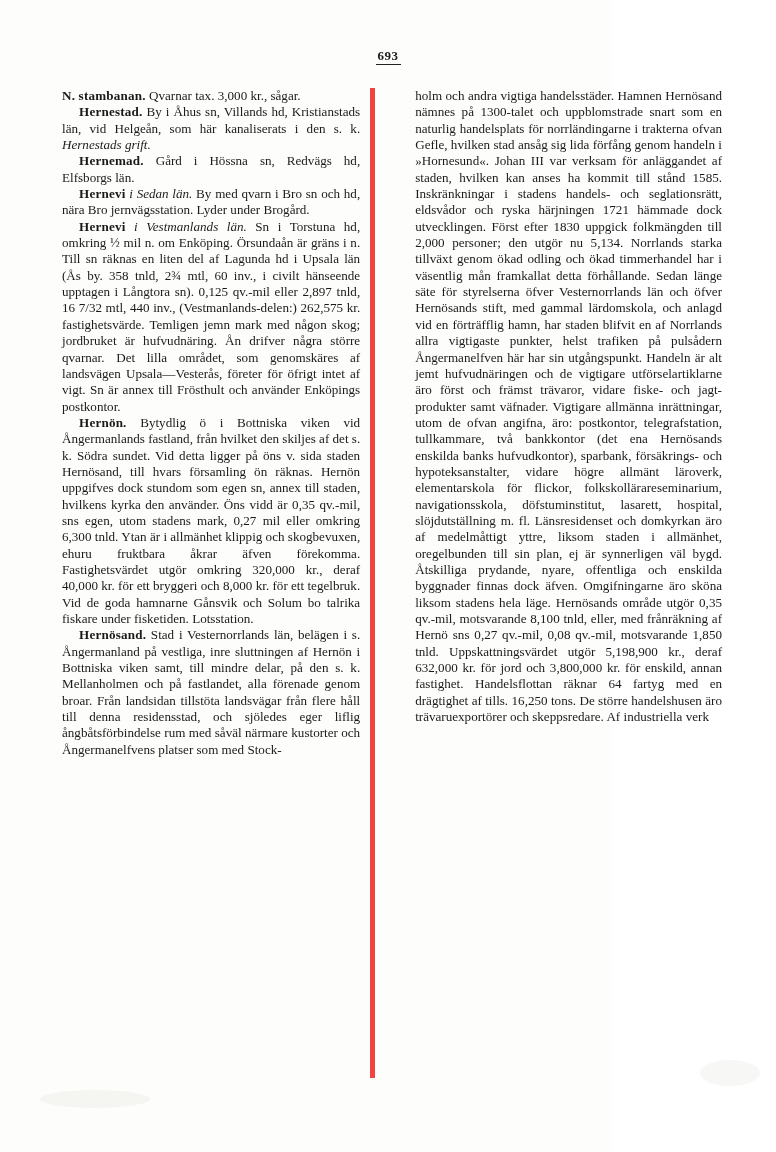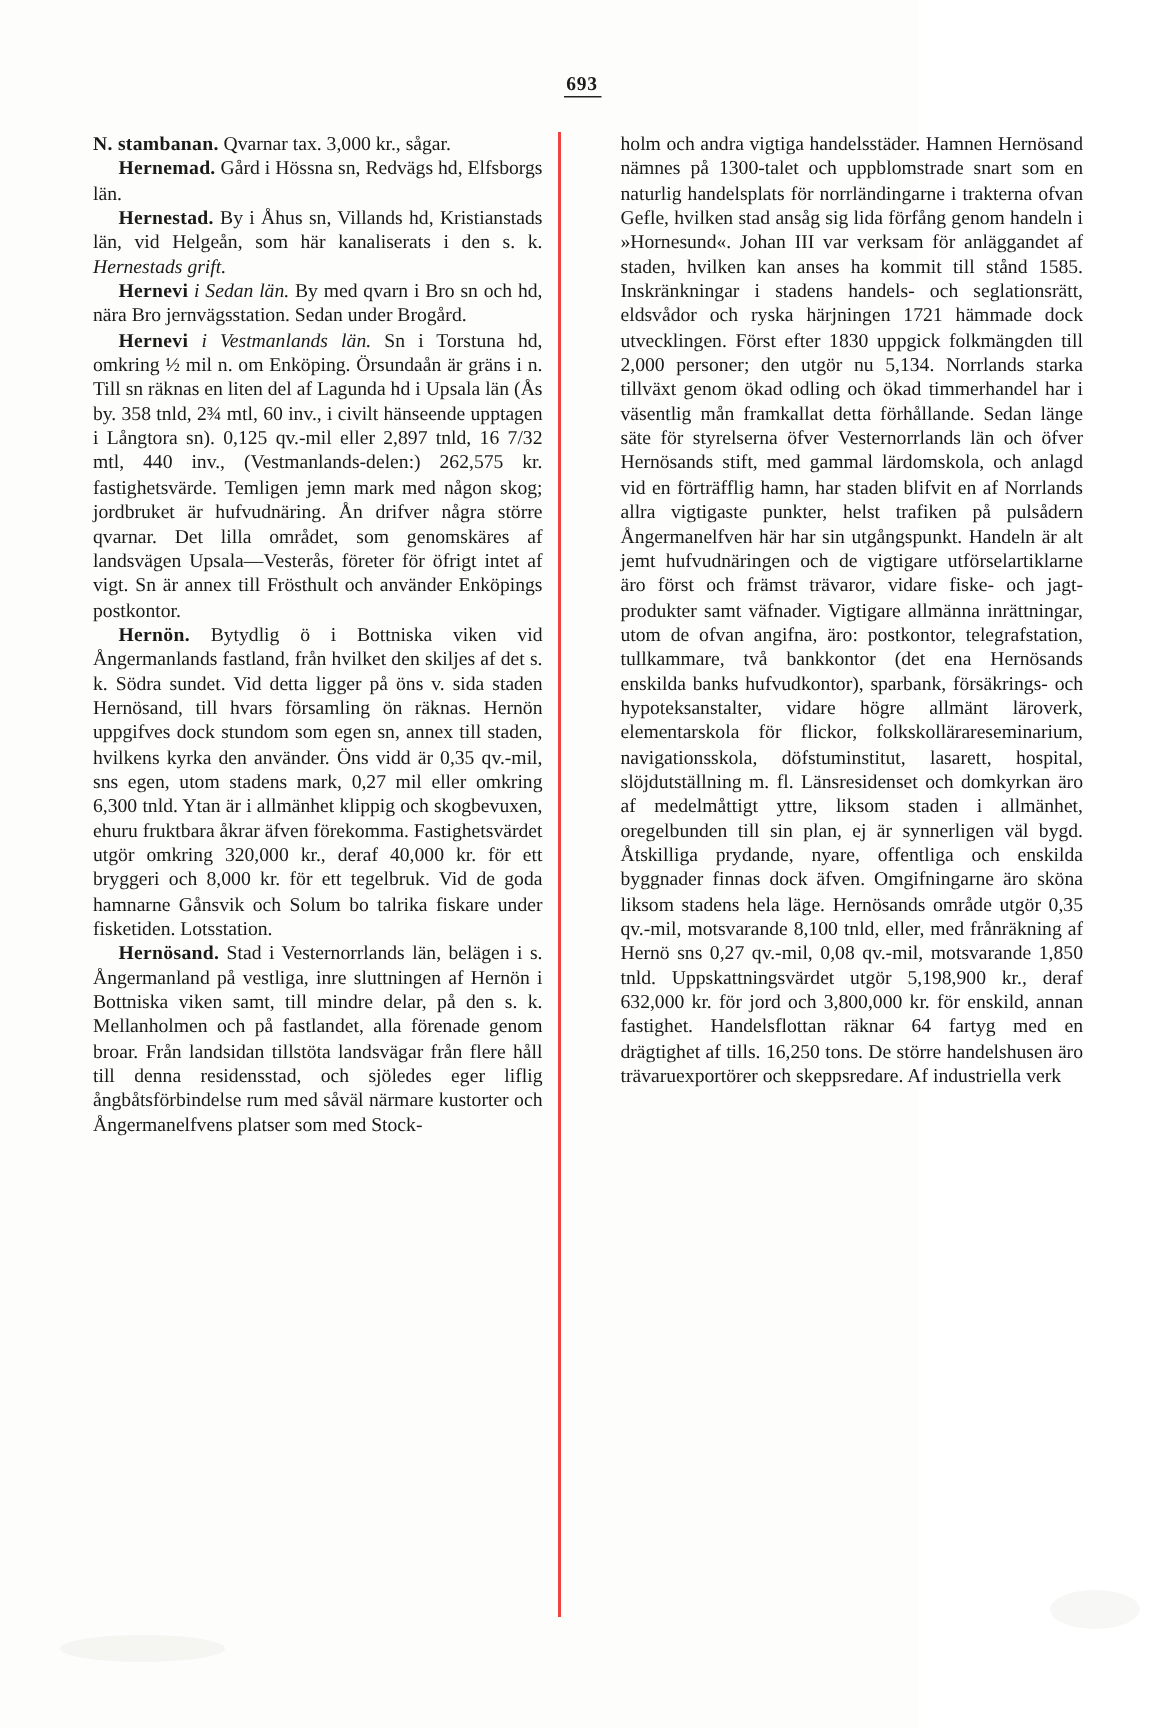--- a/index.html
+++ b/index.html
@@ -48,21 +48,21 @@
   }
   .col {
     width: 319px;
     font-size: 13.1px;
     line-height: 16.35px;
     text-align: justify;
     text-justify: inter-word;
     hyphens: manual;
   }
   .col.left {
-    border-right: 2px solid #ef4444;
+    border-right: 5px solid #ef4444;
     padding-right: 10px;
     width: 310px;
   }
   .col.right {
     padding-left: 2px;
     margin-left: 16px;
   }
   p.entry {
     margin: 0;
     text-indent: 17px;
@@ -97,29 +97,29 @@
 
   <div class="columns">
 
     <div class="col left">
 
       <p class="cont">
         <span class="headword">N. stambanan.</span><span> Qvarnar tax. 3,000 kr., sågar.</span>
       </p>
 
       <p class="entry">
+        <span class="headword">Hernestad.</span><span> By i Åhus sn, Villands hd, Kristianstads län, vid Helgeån, som här kanaliserats i den s. k. </span><span class="ital">Hernestads grift.</span>
+      </p>
+
+      <p class="entry">
         <span class="headword">Hernemad.</span><span> Gård i Hössna sn, Redvägs hd, Elfsborgs län.</span>
       </p>
 
       <p class="entry">
-        <span class="headword">Hernestad.</span><span> By i Åhus sn, Villands hd, Kristianstads län, vid Helgeån, som här kanaliserats i den s. k. </span><span class="ital">Hernestads grift.</span>
-      </p>
-
-      <p class="entry">
-        <span class="headword">Hernevi</span><span class="ital"> i Sedan län.</span><span> By med qvarn i Bro sn och hd, nära Bro jernvägsstation. Sedan under Brogård.</span>
+        <span class="headword">Hernevi</span><span class="ital"> i Sedan län.</span><span> By med qvarn i Bro sn och hd, nära Bro jernvägsstation. Lyder under Brogård.</span>
       </p>
 
       <p class="entry">
         <span class="headword">Hernevi</span><span class="ital"> i Vestmanlands län.</span><span> Sn i Torstuna hd, omkring ½ mil n. om Enköping. Örsundaån är gräns i n. Till sn räknas en liten del af Lagunda hd i Upsala län (Ås by. 358 tnld, 2¾ mtl, 60 inv., i civilt hänseende upptagen i Långtora sn). 0,125 qv.-mil eller 2,897 tnld, 16 7/32 mtl, 440 inv., (Vestmanlands-delen:) 262,575 kr. fastighetsvärde. Temligen jemn mark med någon skog; jordbruket är hufvudnäring. Ån drifver några större qvarnar. Det lilla området, som genomskäres af landsvägen Upsala—Vesterås, företer för öfrigt intet af vigt. Sn är annex till Frösthult och använder Enköpings postkontor.</span>
       </p>
 
       <p class="entry">
         <span class="headword">Hernön.</span><span> Bytydlig ö i Bottniska viken vid Ångermanlands fastland, från hvilket den skiljes af det s. k. Södra sundet. Vid detta ligger på öns v. sida staden Hernösand, till hvars församling ön räknas. Hernön uppgifves dock stundom som egen sn, annex till staden, hvilkens kyrka den använder. Öns vidd är 0,35 qv.-mil, sns egen, utom stadens mark, 0,27 mil eller omkring 6,300 tnld. Ytan är i allmänhet klippig och skogbevuxen, ehuru fruktbara åkrar äfven förekomma. Fastighetsvärdet utgör omkring 320,000 kr., deraf 40,000 kr. för ett bryggeri och 8,000 kr. för ett tegelbruk. Vid de goda hamnarne Gånsvik och Solum bo talrika fiskare under fisketiden. Lotsstation.</span>
       </p>
 

